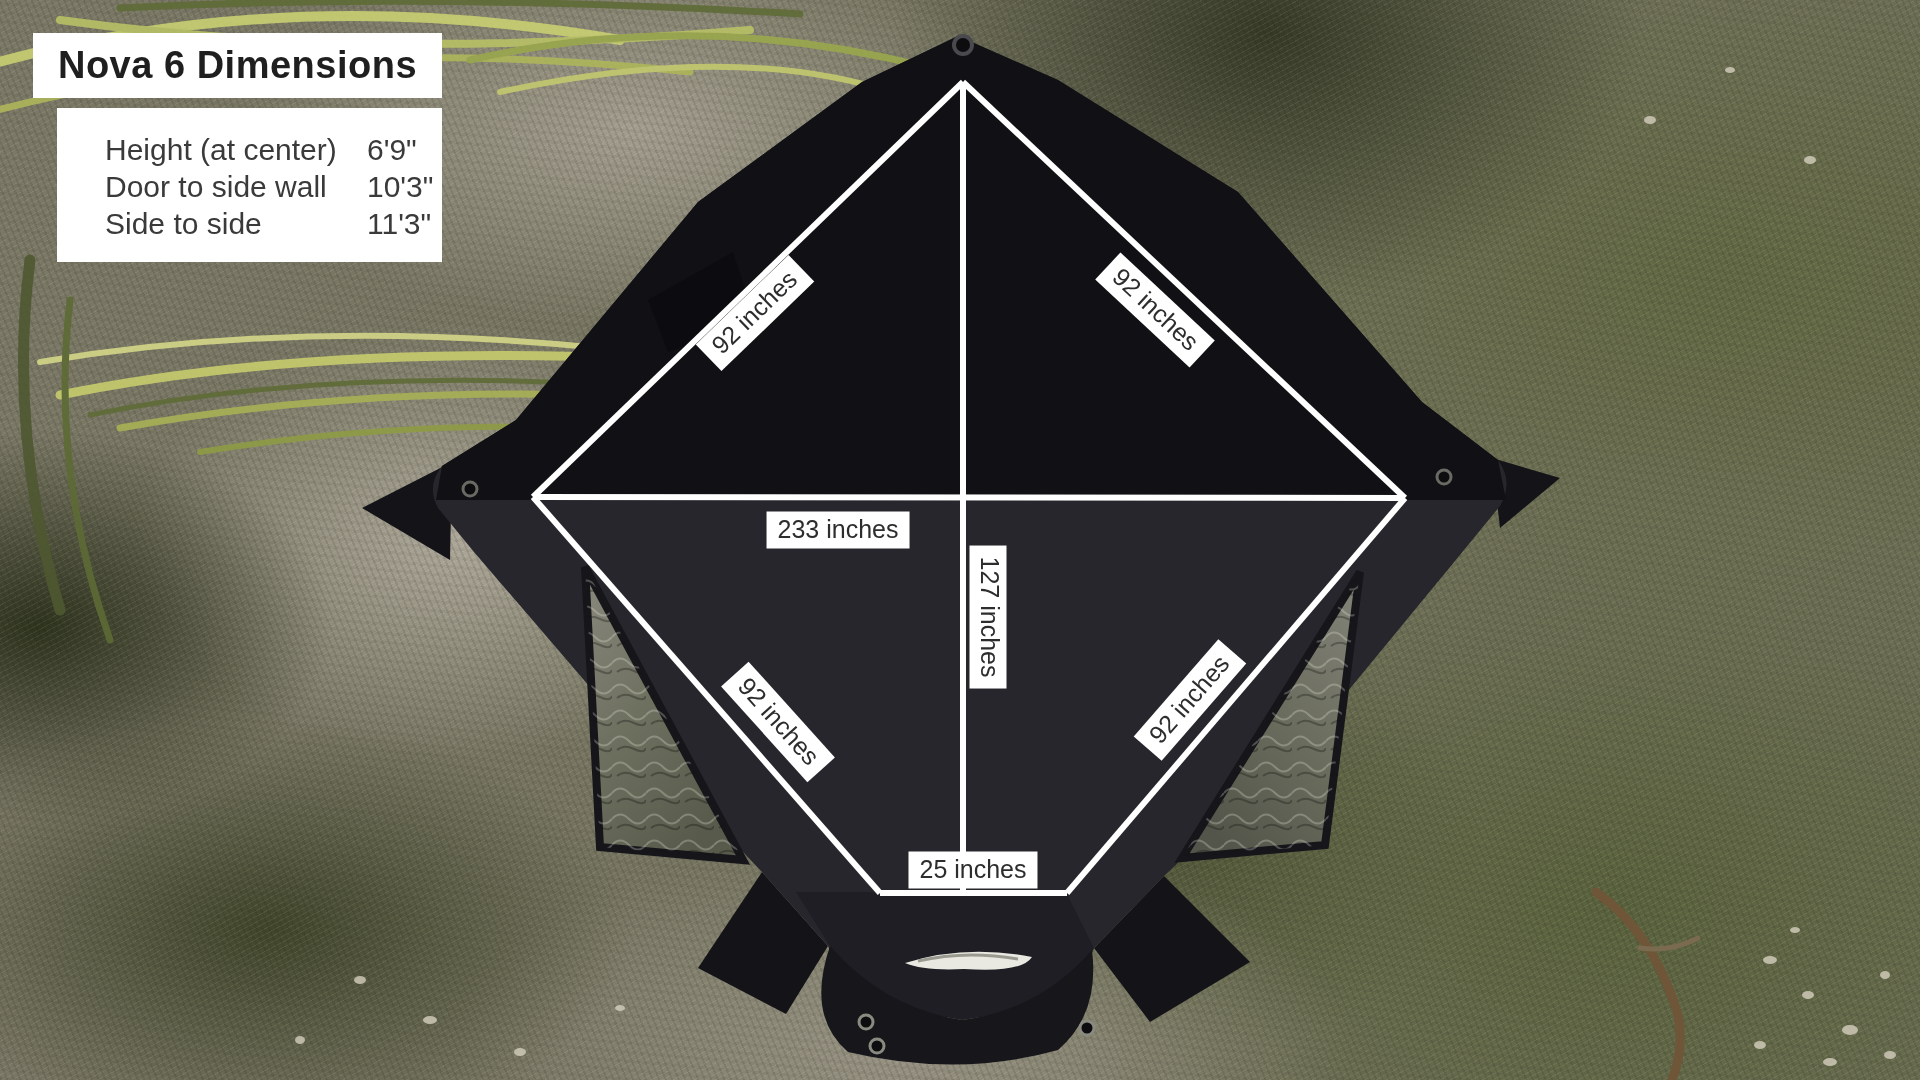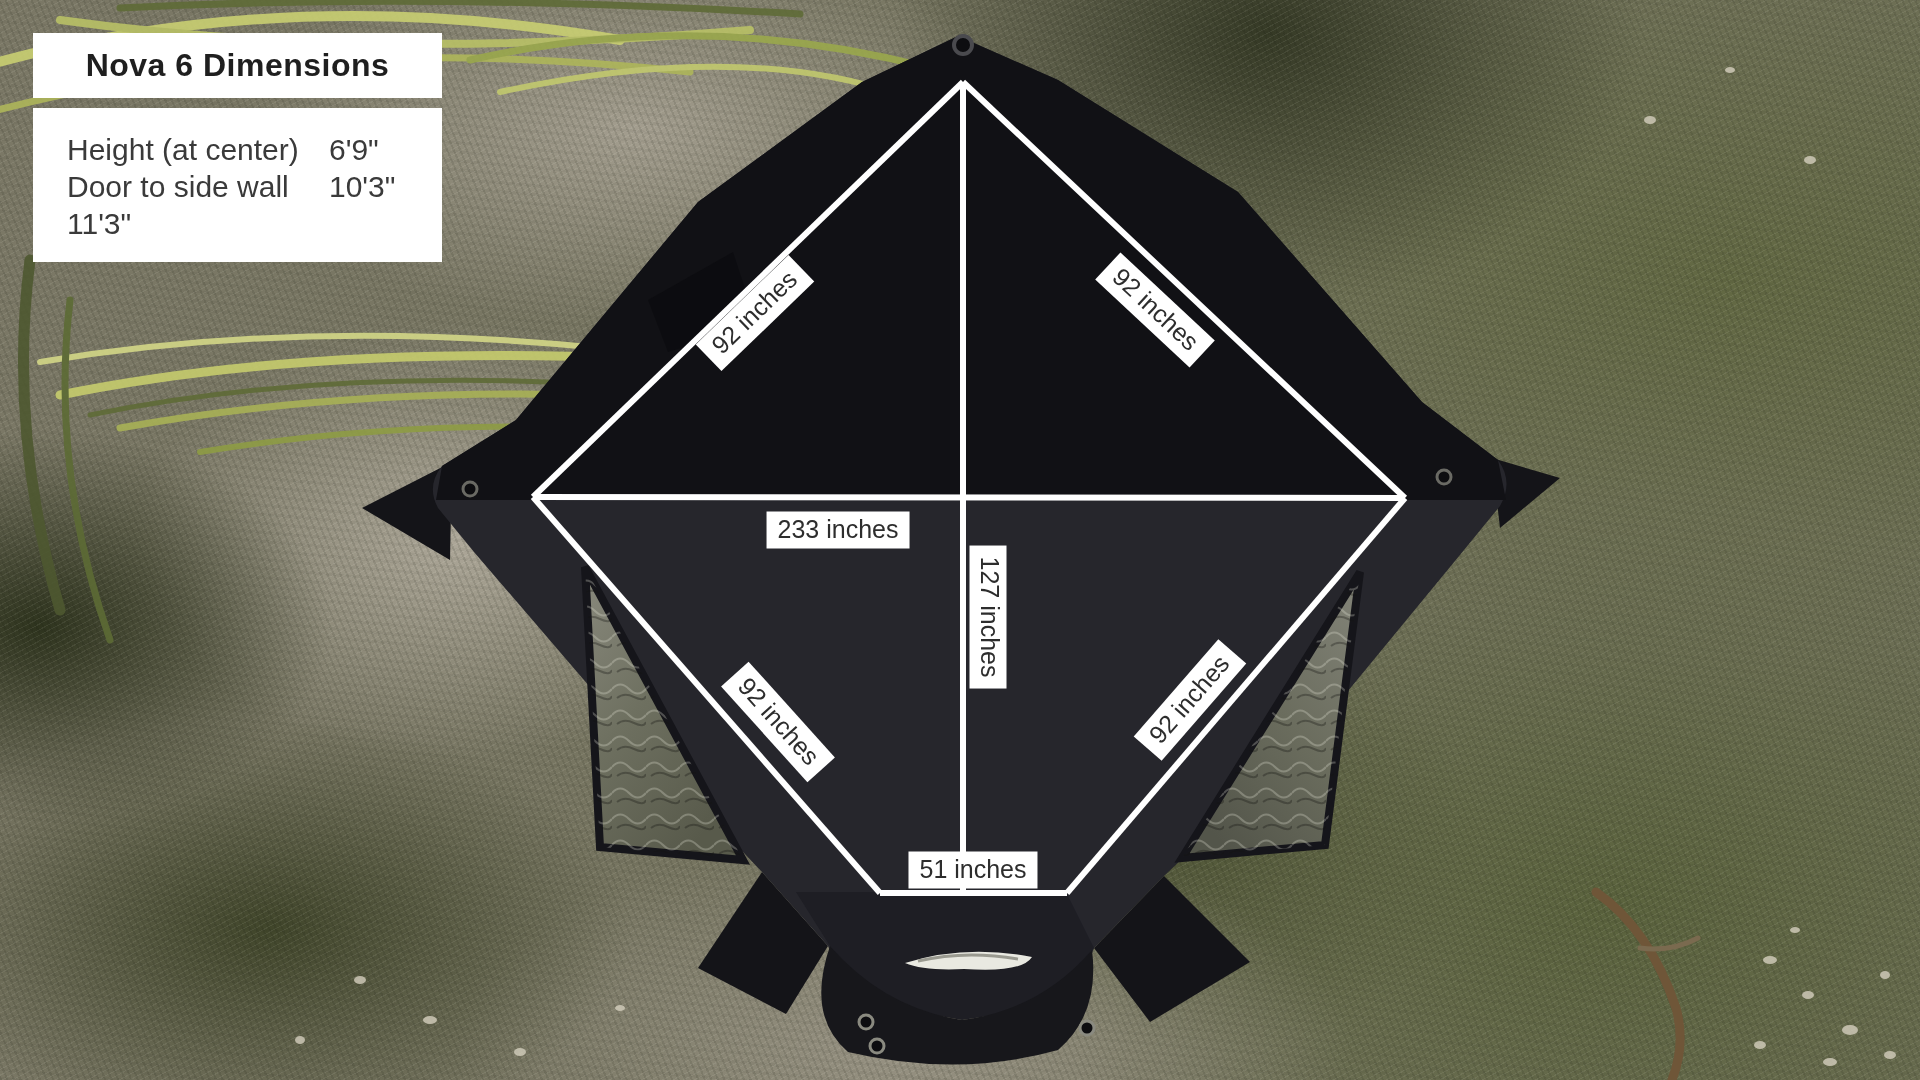--- a/index.html
+++ b/index.html
@@ -33,23 +33,23 @@
     font-size:25px;line-height:1;padding:5px 11px 7px;white-space:nowrap;
     transform:translate(-50%,-50%) rotate(var(--r,0deg));
   }
   
   .panel{position:absolute;left:33px;top:33px;width:409px;}
   .panel-title-box{
     background:#ffffff;height:65px;margin-bottom:10px;
     display:flex;align-items:center;justify-content:center;
   }
   .panel-title-box span{
-    font-size:32px;font-weight:700;color:#1f1f1f;letter-spacing:.5px;
+    font-size:38px;font-weight:700;color:#1f1f1f;letter-spacing:.5px;
   }
-  .panel-table-box{background:#ffffff;padding:23px 0 20px 34px;}
+  .panel-table-box{background:#ffffff;padding:23px 0 20px 48px;margin-left:24px;}
   .dim-row{height:37px;font-size:30px;color:#3a3a3a;display:flex;align-items:center;}
   .dim-label{display:inline-block;width:262px;}
   .dim-value{display:inline-block;}
 </style>
 </head>
 <body>
 
 <div class="scene">
   <div class="ground-texture"></div>
 
@@ -157,33 +157,34 @@
       <line x1="880" y1="893" x2="1067" y2="893"></line>
     </g>
   </svg>
 
   <div class="mlabel" style="left:755px;top:313px;--r:-44deg">92 inches</div>
   <div class="mlabel" style="left:1155px;top:310px;--r:43deg">92 inches</div>
   <div class="mlabel" style="left:838px;top:530px">233 inches</div>
   <div class="mlabel" style="left:988px;top:617px;--r:90deg">127 inches</div>
   <div class="mlabel" style="left:778px;top:722px;--r:48deg">92 inches</div>
   <div class="mlabel" style="left:1190px;top:700px;--r:-49deg">92 inches</div>
-  <div class="mlabel" style="left:973px;top:870px">51 inches</div>
+  <div class="mlabel" style="left:973px;top:870px">25 inches</div>
 
   <div class="panel">
     <div class="panel-title-box">
       <span>Nova 6 Dimensions</span>
     </div>
     <div class="panel-table-box">
       <div class="dim-row">
         <span class="dim-label">Height (at center)</span>
         <span class="dim-value">6'9"</span>
       </div>
       <div class="dim-row">
         <span class="dim-label">Door to side wall</span>
         <span class="dim-value">10'3"</span>
       </div>
       <div class="dim-row">
+        <span class="dim-label">Side to side</span>
         <span class="dim-value">11'3"</span>
       </div>
     </div>
   </div>
 </div>
 
 </body></html>

